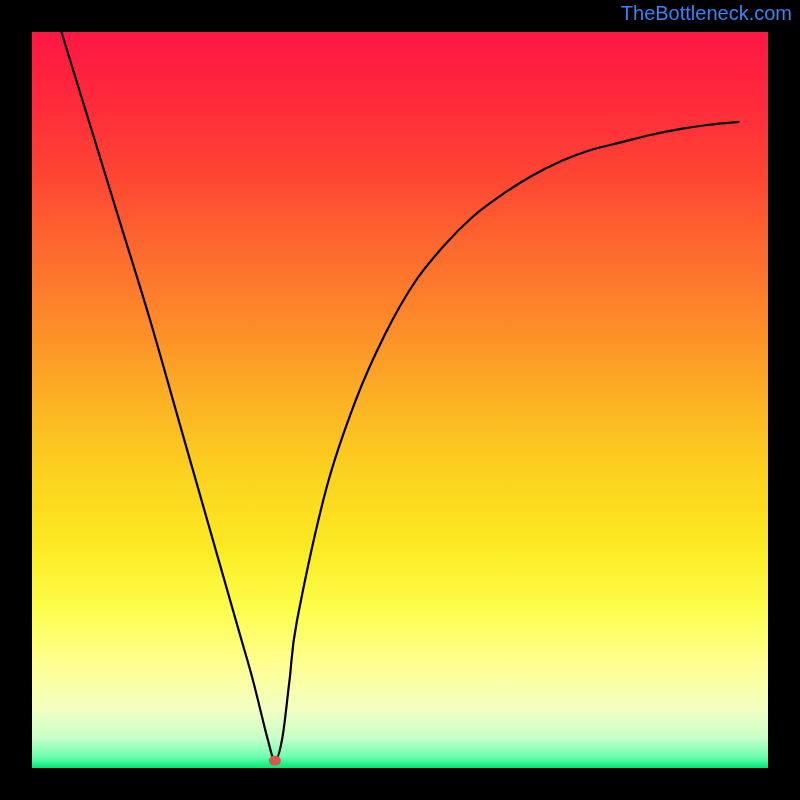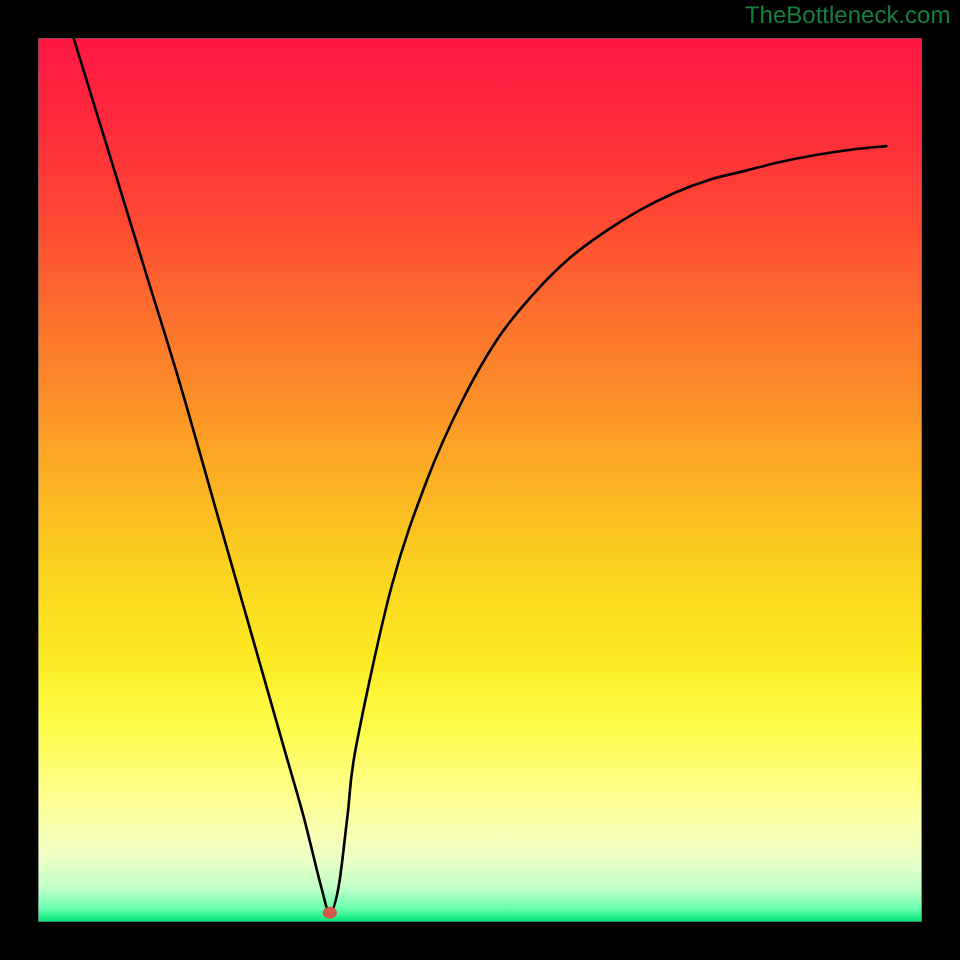--- a/index.html
+++ b/index.html
@@ -13,21 +13,21 @@
   }
   .container {
     position: relative;
     width: 800px;
     height: 800px;
   }
   .watermark {
     position: absolute;
     top: 2px;
     right: 8px;
-    color: #15803d;
+    color: #3b82f6;
     font-size: 20px;
     font-weight: 500;
     letter-spacing: 0px;
     z-index: 5;
   }
   svg.chart {
     position: absolute;
     top: 0;
     left: 0;
     width: 800px;

